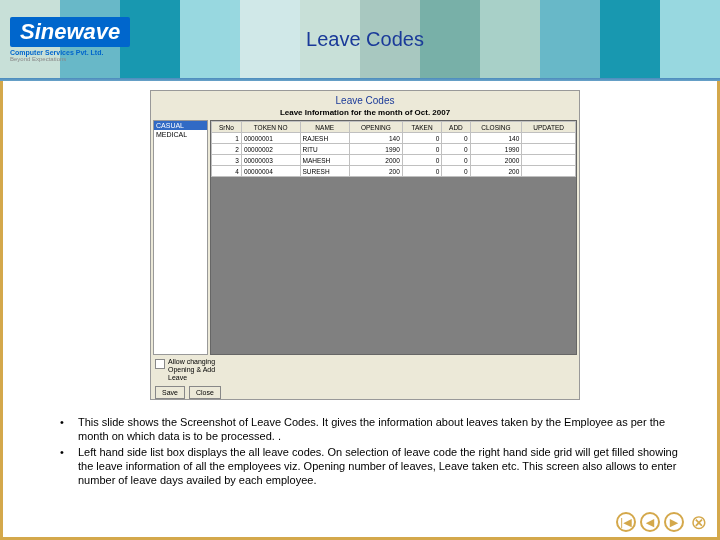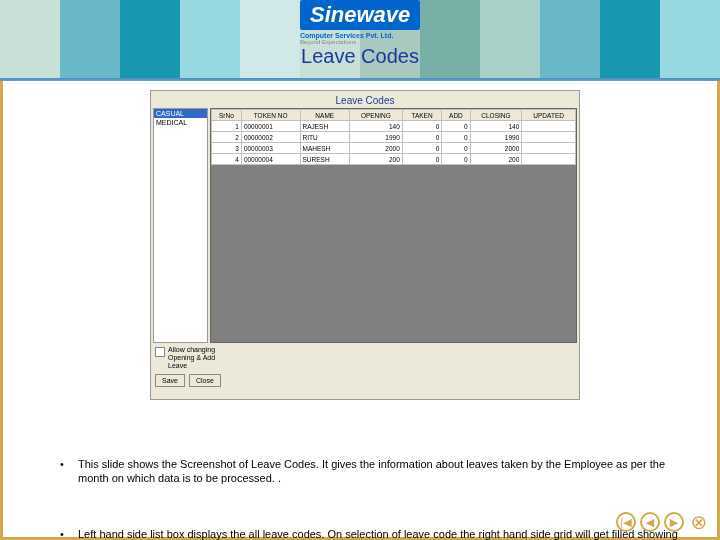--- a/index.html
+++ b/index.html
@@ -1,20 +1,20 @@
 <!DOCTYPE html>
 <html><head>
 <meta charset="utf-8">
 <style>
   * { box-sizing: border-box; margin: 0; padding: 0; }
   body { width: 720px; height: 540px; font-family: Arial, sans-serif; position: relative; background: #fff; }
   .slide-border { position: absolute; inset: 0; border: 3px solid #d4a84b; }
   .bg-stripes { position: absolute; top: 0; left: 0; right: 0; height: 78px; display: flex; }
   .stripe { flex: 1; height: 100%; }
-  .header { position: absolute; top: 0; left: 0; right: 0; height: 78px; display: flex; align-items: center; z-index: 2; flex-direction: column; }
+  .header { position: absolute; top: 0; left: 0; right: 0; height: 78px; display: flex; align-items: center; z-index: 2; }
   .logo-block { margin-left: 10px; width: 130px; }
   .logo-name { background: #0066cc; color: #fff; font-style: italic; font-weight: bold; font-size: 22px; padding: 2px 10px; border-radius: 2px; display: inline-block; }
   .logo-sub { font-size: 7px; color: #0066cc; font-weight: bold; margin-top: 2px; }
   .logo-sub2 { font-size: 6px; color: #888; }
   .slide-title { flex: 1; text-align: center; font-size: 20px; color: #1a3a99; font-weight: 500; }
   .divider { position: absolute; top: 78px; left: 0; right: 0; height: 3px; background: linear-gradient(#4b8bbd,#6aa3c8); z-index: 2; }
   .app-window { position: absolute; top: 90px; left: 150px; width: 430px; height: 310px; border: 1px solid #999; background: #ece9d8; font-size: 8px; font-family: "Tahoma", Arial, sans-serif; z-index: 2; }
   .app-title { text-align: center; font-size: 10px; color: #1a3a99; padding: 4px 0 2px; }
   .app-subtitle { text-align: center; font-size: 8px; font-weight: bold; padding: 0 0 3px; }
   .app-main { display: flex; height: 235px; }
@@ -26,21 +26,21 @@
   .grid th, .grid td { border: 1px solid #c0c0c0; padding: 0 2px; white-space: nowrap; height: 11px; }
   .grid th { background: #ece9d8; font-weight: normal; }
   .grid td.num { text-align: right; }
   .app-bottom { padding: 3px 4px; }
   .chk-row { display: flex; align-items: flex-start; gap: 3px; margin-bottom: 4px; }
   .chk { width: 10px; height: 10px; border: 1px solid #888; background: #fff; margin-top: 1px; flex-shrink:0; }
   .chk-label { font-size: 7px; line-height: 8px; }
   .btn-row { display: flex; gap: 4px; }
   .wbtn { border: 1px solid #888; background: #ece9d8; font-size: 7px; padding: 2px 6px; }
   .bullets { position: absolute; top: 415px; left: 60px; right: 30px; font-size: 11px; line-height: 14px; color: #000; z-index: 2; }
-  .bullets li { list-style: none; position: relative; padding-left: 18px; margin-bottom: 2px; margin-top: 42px; }
+  .bullets li { list-style: none; position: relative; padding-left: 18px; margin-bottom: 2px; }
   .bullets li::before { content: "•"; position: absolute; left: 0; }
   .nav { position: absolute; bottom: 8px; right: 10px; display: flex; gap: 4px; z-index: 3; }
   .nbtn { width: 20px; height: 20px; border: 2px solid #d4a84b; border-radius: 50%; display: flex; align-items: center; justify-content: center; font-size: 11px; color: #d4a84b; background: #fff; }
   .nbtn.x { border: none; background: none; font-size: 20px; width: 22px; }
 </style>
 </head>
 <body>
 
 <div class="slide-border"></div>
 
@@ -65,20 +65,21 @@
     <div class="logo-sub">Computer Services Pvt. Ltd.</div>
     <div class="logo-sub2">Beyond Expectations</div>
   </div>
   <div class="slide-title">Leave Codes</div>
   <div style="width:130px"></div>
 </div>
 <div class="divider"></div>
 
 <div class="app-window">
   <div class="app-title">Leave Codes</div>
+  <div class="app-subtitle">Leave Information for the month of Oct. 2007</div>
   <div class="app-main">
     <div class="left-list" id="leftlist">
         <div class="list-item sel">CASUAL</div>
         <div class="list-item">MEDICAL</div>
       </div>
     <div class="grid-wrap">
       <table class="grid">
         <thead>
             <tr id="gridhead">
               <th>SrNo</th>

